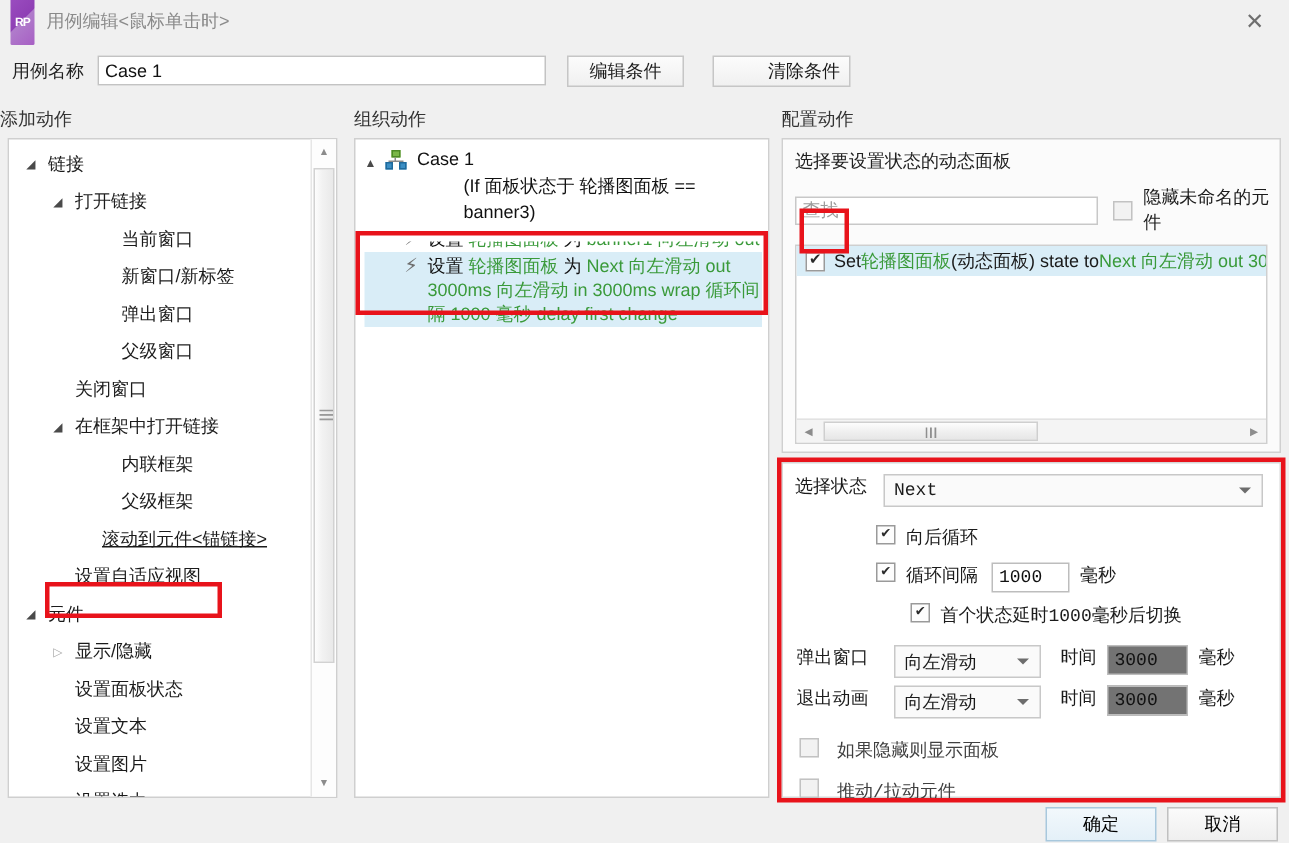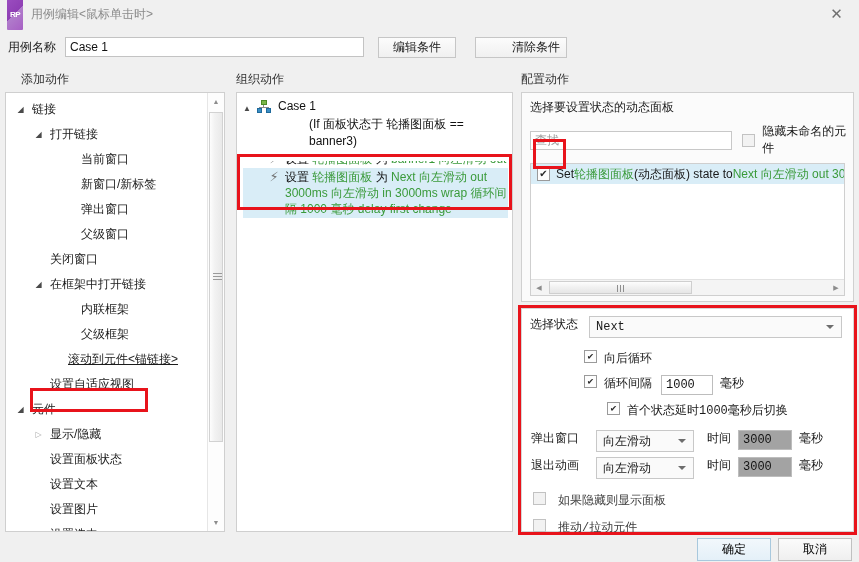--- a/index.html
+++ b/index.html
@@ -90,21 +90,21 @@
   .btn-cond { width: 78px; margin-left: 14px; }
   .btn-cond2 { width: 92px; margin-left: 19px; text-align: right; }
 
   
   .panel-head {
     position: absolute;
     font-size: 12px;
     color: #333;
     top: 71px;
   }
-  #h-add { left: 21px; }
+  #h-add { left: 0; }
   #h-org { left: 236px; }
   #h-cfg { left: 521px; }
 
   
   .panel {
     position: absolute;
     background: #ffffff;
     border: 1px solid #cfcfcf;
     box-sizing: border-box;
   }
@@ -409,21 +409,21 @@
     width: 0; height: 0;
     border-left: 4px solid transparent;
     border-right: 4px solid transparent;
     border-top: 4px solid #6d6d6d;
   }
   .tlabel { margin-left: 13px; font-size: 12px; }
   .tnum {
     margin-left: 7px;
     width: 54px; height: 20px;
     border: 1px solid #bdbdbd;
-    background: #a3a3a3;
+    background: #737373;
     font-family: inherit; font-size: 12px;
     padding: 0 4px; box-sizing: border-box;
     color: #111; outline: none;
   }
 
   .cb-row4 { padding: 13px 0 0 11px; }
   .cb-row5 { padding: 10px 0 0 11px; }
   .cb-row4 .lbl, .cb-row5 .lbl { margin-left: 12px; color: #404040; }
 
   

